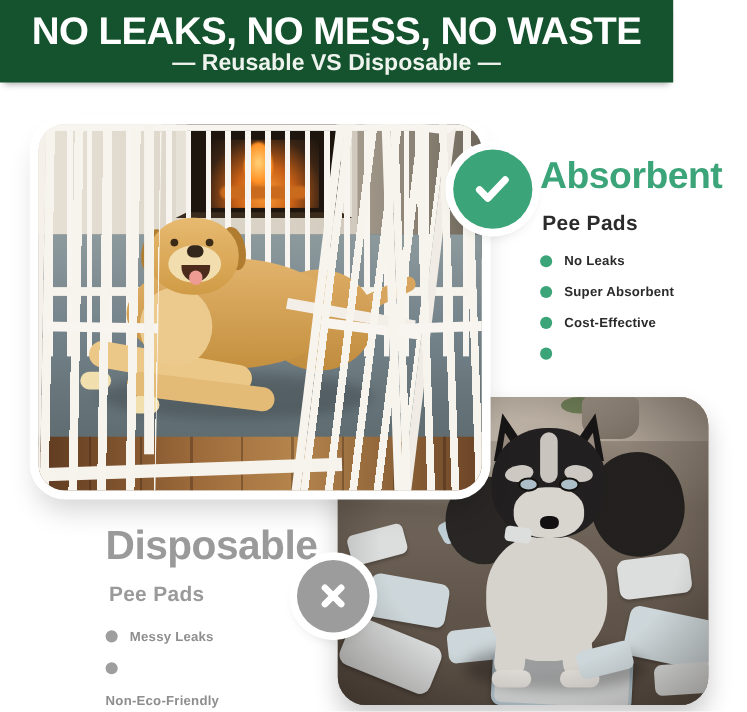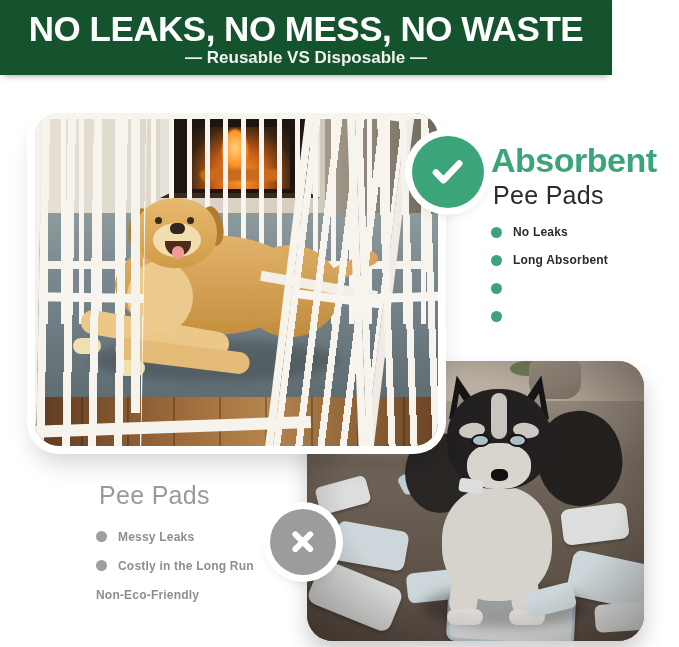--- a/index.html
+++ b/index.html
@@ -5,21 +5,21 @@
   html,body{margin:0;padding:0;background:#fff;}
   .canvas{position:relative;width:679px;height:647px;background:#fff;overflow:hidden;
           font-family:"Liberation Sans",sans-serif;}
   .abs{position:absolute;}
 
   
   .banner{position:absolute;left:0;top:0;width:612px;height:75px;background:#14532d;
           text-align:center;box-shadow:0 5px 6px -4px rgba(0,0,0,.35);}
   .banner-title{padding-top:11px;font-size:35px;font-weight:800;color:#ffffff;
                 letter-spacing:-.5px;line-height:36px;}
-  .banner-subtitle{font-size:17px;font-weight:700;color:#eef3ee;line-height:19px;margin-top:1px;}
+  .banner-subtitle{font-size:21px;font-weight:700;color:#eef3ee;line-height:19px;margin-top:1px;}
 
   
   .photo{position:absolute;overflow:hidden;}
   .photo-reusable{left:35px;top:113px;width:403px;height:333px;border-radius:24px;
                   background:#d9d2c6;z-index:2;
                   box-shadow:0 0 0 8px #fff,0 16px 26px rgba(0,0,0,.18);}
   .photo-disposable{left:307px;top:361px;width:337px;height:280px;border-radius:26px;
                     background:#6c6056;z-index:1;box-shadow:0 12px 22px rgba(0,0,0,.2);}
 
   
@@ -36,21 +36,21 @@
   .badge-x{left:270px;top:509px;width:66px;height:66px;background:#9c9c9c;}
   .badge svg{width:60%;height:60%;}
 
   
   .col{position:absolute;z-index:4;}
   .col-reusable{left:491px;top:143px;width:185px;}
   .col-disposable{left:96px;top:477px;width:240px;}
   .col h2{margin:0;font-weight:800;line-height:1;}
   .col-reusable h2{font-size:34px;color:#3ba478;letter-spacing:-.5px;}
   .col-disposable h2{font-size:37px;color:#9a9a9a;letter-spacing:-.5px;}
-  .sub{font-size:25px;font-weight:400;margin-top:4px;letter-spacing:.3px;}
+  .sub{font-size:19px;font-weight:700;margin-top:16px;letter-spacing:.3px;}
   .col-reusable .sub{color:#2b2b2b;margin-left:2px;}
   .col-disposable .sub{color:#9a9a9a;margin-left:3px;}
   ul.points{list-style:none;margin:0;padding:0;}
   .col-reusable ul.points{margin-top:8px;}
   .col-disposable ul.points{margin-top:12px;}
   ul.points li{display:flex;align-items:center;height:28px;font-size:12px;font-weight:700;
                letter-spacing:.2px;white-space:nowrap;}
   .col-disposable ul.points li{height:29px;text-align:center;}
   .dot{width:11px;height:11px;border-radius:50%;margin-right:11px;flex:0 0 auto;}
   .col-reusable .dot{background:#3ba478;}
@@ -167,41 +167,42 @@
   <section class="col col-reusable">
     <h2>Absorbent</h2>
     <div class="sub">Pee Pads</div>
     <ul class="points">
       <li>
           <span class="dot"></span>
           <span>No Leaks</span>
         </li>
       <li>
           <span class="dot"></span>
-          <span>Long Absorbent</span>
-        </li>
-      <li>
-          <span class="dot"></span>
+          <span>Super Absorbent</span>
+        </li>
+      <li>
+          <span class="dot"></span>
+          <span>Cost-Effective</span>
         </li>
       <li>
           <span class="dot"></span>
         </li>
     </ul>
   </section>
 
   <section class="col col-disposable">
+    <h2>Disposable</h2>
     <div class="sub">Pee Pads</div>
     <ul class="points">
       <li>
           <span class="dot"></span>
           <span>Messy Leaks</span>
         </li>
       <li>
           <span class="dot"></span>
-          <span>Costly in the Long Run</span>
         </li>
       <li>
           <span>Non-Eco-Friendly</span>
         </li>
     </ul>
   </section>
 
 </div>
 
 </body></html>

